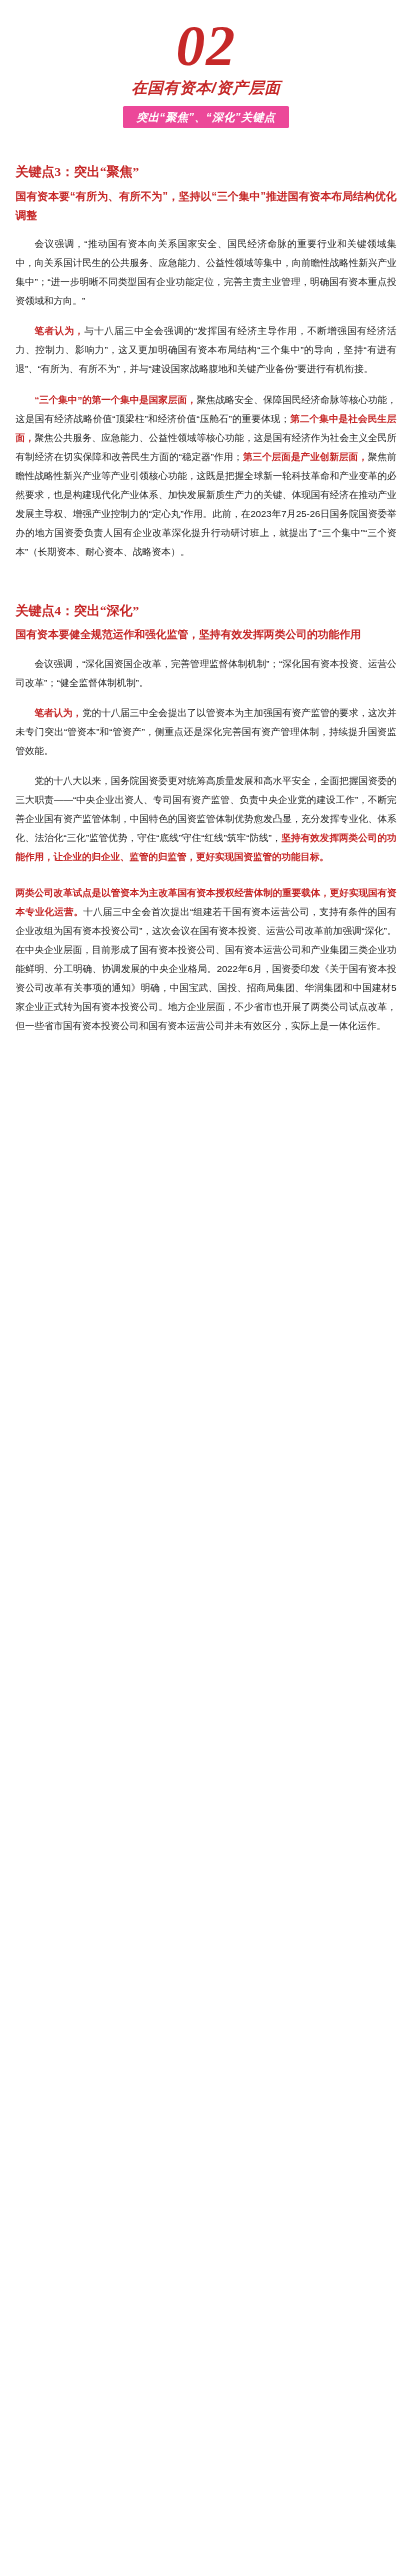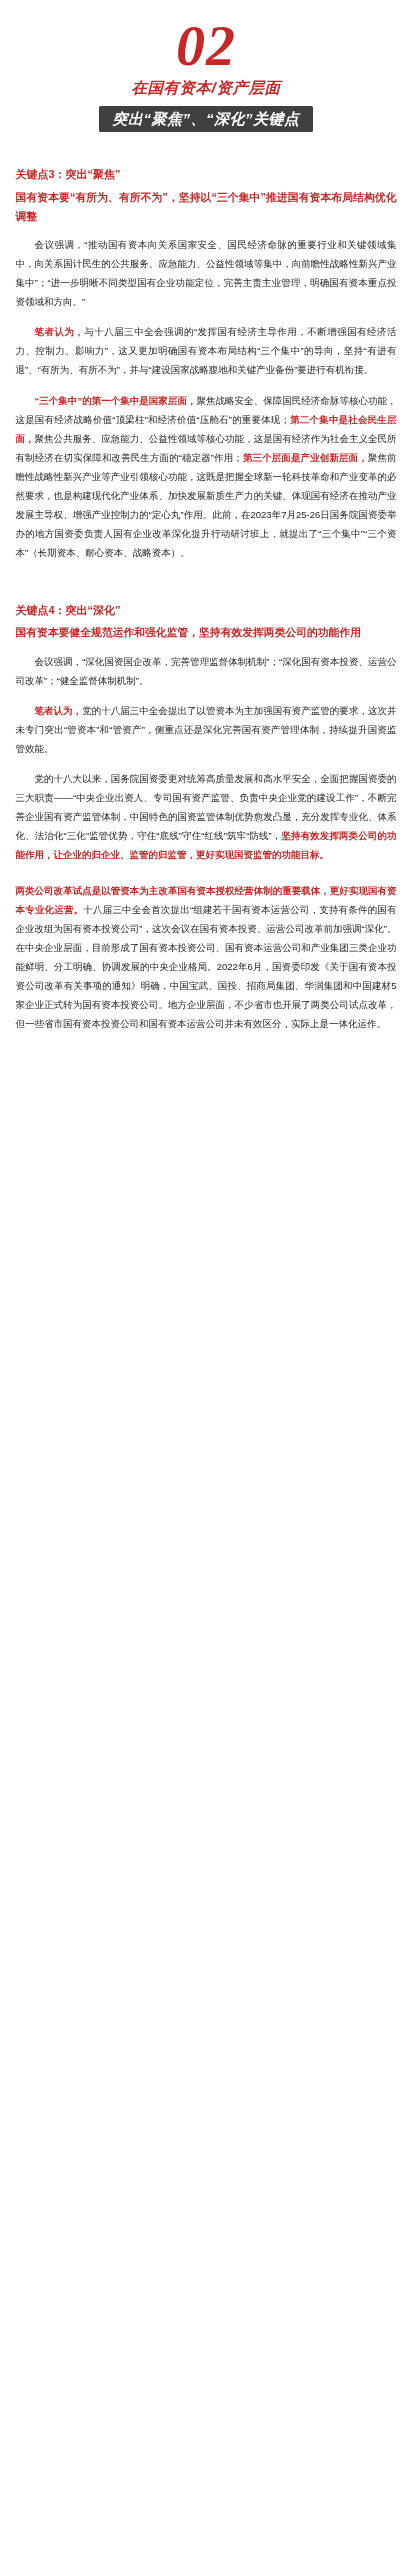--- a/index.html
+++ b/index.html
@@ -36,38 +36,39 @@
   }
   .hero-title {
     font-size: 15.5px;
     font-weight: bold;
     color: #c62828;
     letter-spacing: 0.5px;
     margin: 5.2px 0 7.2px 0;
   }
   .hero-sub {
     display: inline-block;
-    font-size: 15px;
+    font-size: 11px;
     font-weight: bold;
     color: #ffffff;
-    background: #404040;
+    background: #ec4899;
     padding: 3.6px 13.4px;
     border-radius: 1.5px;
     letter-spacing: 0.5px;
   }
   
   .content {
     padding: 13.4px 15.5px 0 15.5px;
   }
   .kp-label {
-    font-size: 11px;
+    font-size: 13px;
     font-weight: bold;
     color: #c62828;
     margin: 15.5px 0 5.2px 0;
     line-height: 1.5;
+    font-family: Liberation Serif, serif;
   }
   .kp-head {
     font-size: 10.8px;
     font-weight: bold;
     color: #c62828;
     line-height: 1.75;
     margin: 0 0 9.3px 0;
     text-align: justify;
   }
   .para {

